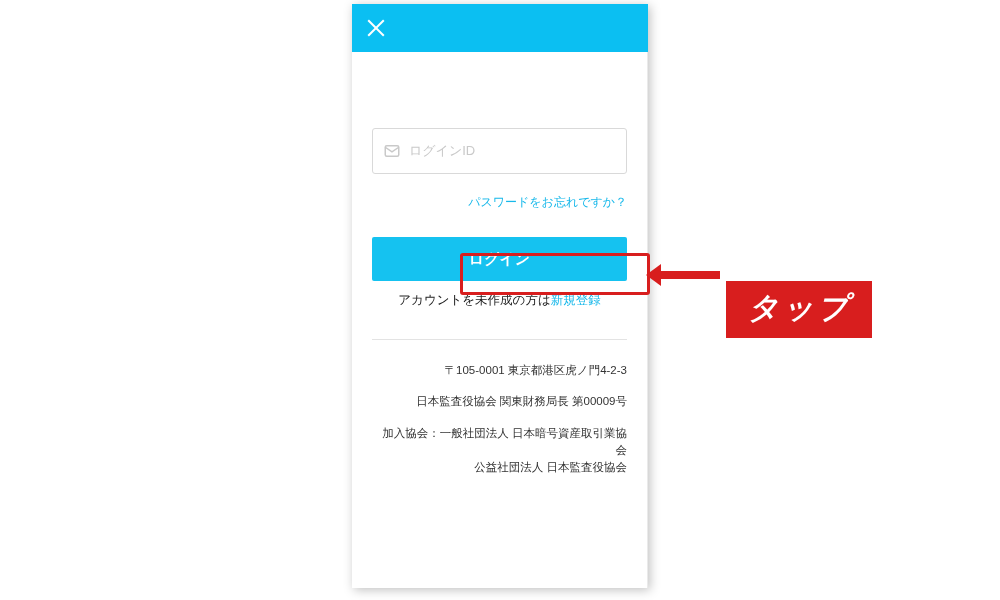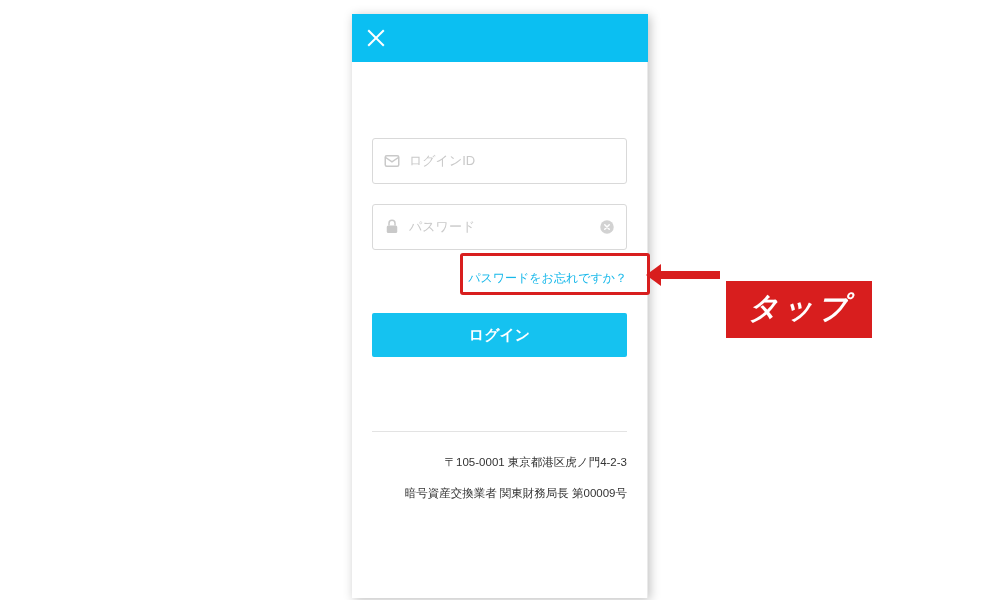--- a/index.html
+++ b/index.html
@@ -7,21 +7,21 @@
       font-family: -apple-system, BlinkMacSystemFont, "Segoe UI", "Helvetica Neue", Arial, "Hiragino Sans", "Hiragino Kaku Gothic ProN", "Meiryo", sans-serif;
       width: 1000px;
       height: 600px;
       background: #fff;
       position: relative;
       overflow: hidden;
     }
     .phone-frame {
       position: absolute;
       left: 352px;
-      top: 14px;
+      top: 4px;
       width: 296px;
       height: 584px;
       background: #fff;
       box-shadow: 2px 2px 10px rgba(0,0,0,0.25);
       display: flex;
       flex-direction: column;
     }
     .header-bar {
       height: 48px;
       background: #0BBFF2;
@@ -104,21 +104,21 @@
     .login-btn {
       width: 100%;
       height: 44px;
       background: #15C2F0;
       color: #fff;
       border: none;
       border-radius: 2px;
       font-size: 15px;
       font-weight: 600;
       cursor: pointer;
-      margin-bottom: 44px;
+      margin-bottom: 11px;
     }
     .register-line {
       text-align: center;
       font-size: 12.5px;
       color: #222;
     }
     .register-line a { color: #17B8EA; text-decoration: none; }
     .divider {
       border: none;
       border-top: 1px solid #E3E3E3;
@@ -183,46 +183,38 @@
     <div class="input-row">
       <span class="ic">
         <svg viewBox="0 0 24 24" fill="none" stroke="#C9C9C9" stroke-width="2">
           <rect x="3" y="5" width="18" height="14" rx="2"></rect>
           <path d="M3 7l9 6 9-6"></path>
         </svg>
       </span>
       <span class="ph">ログインID</span>
     </div>
 
-    <div class="input-row">
-      <span class="ic">
-        <svg viewBox="0 0 24 24" fill="#C9C9C9">
-          <rect x="5" y="10" width="14" height="10" rx="2"></rect>
-          <path d="M8 10V7a4 4 0 0 1 8 0v3" fill="none" stroke="#C9C9C9" stroke-width="2"></path>
-        </svg>
-      </span>
-      <span class="ph">パスワード</span>
-      <span class="clear-circle">
-        <svg viewBox="0 0 24 24">
-          <circle cx="12" cy="12" r="9" fill="#D2D2D2"></circle>
-          <path d="M9 9l6 6M15 9l-6 6" stroke="#fff" stroke-width="2" stroke-linecap="round"></path>
-        </svg>
-      </span>
-    </div>
 
     <div class="forgot-wrap">
       <a href="#" class="forgot-link">パスワードをお忘れですか？</a>
     </div>
 
     <button class="login-btn">ログイン</button>
 
+    <div class="register-line">
+      <span>アカウントを未作成の方は</span><a href="#">新規登録</a>
+    </div>
 
     <hr class="divider">
 
     <div class="info-line">〒105-0001 東京都港区虎ノ門4-2-3</div>
-    <div class="info-line">暗号資産交換業者 関東財務局長 第00009号</div>
+    <div class="info-line">日本監査役協会 関東財務局長 第00009号</div>
+    <div class="info-line">
+      <span>加入協会：</span><span>一般社団法人 日本暗号資産取引業協会</span><br>
+      <span>公益社団法人 日本監査役協会</span>
+    </div>
 
   </div>
 </div>
 
 <div class="highlight-box"></div>
 <div class="arrow"></div>
 <div class="tap-label">タップ</div>
 
 </body></html>

